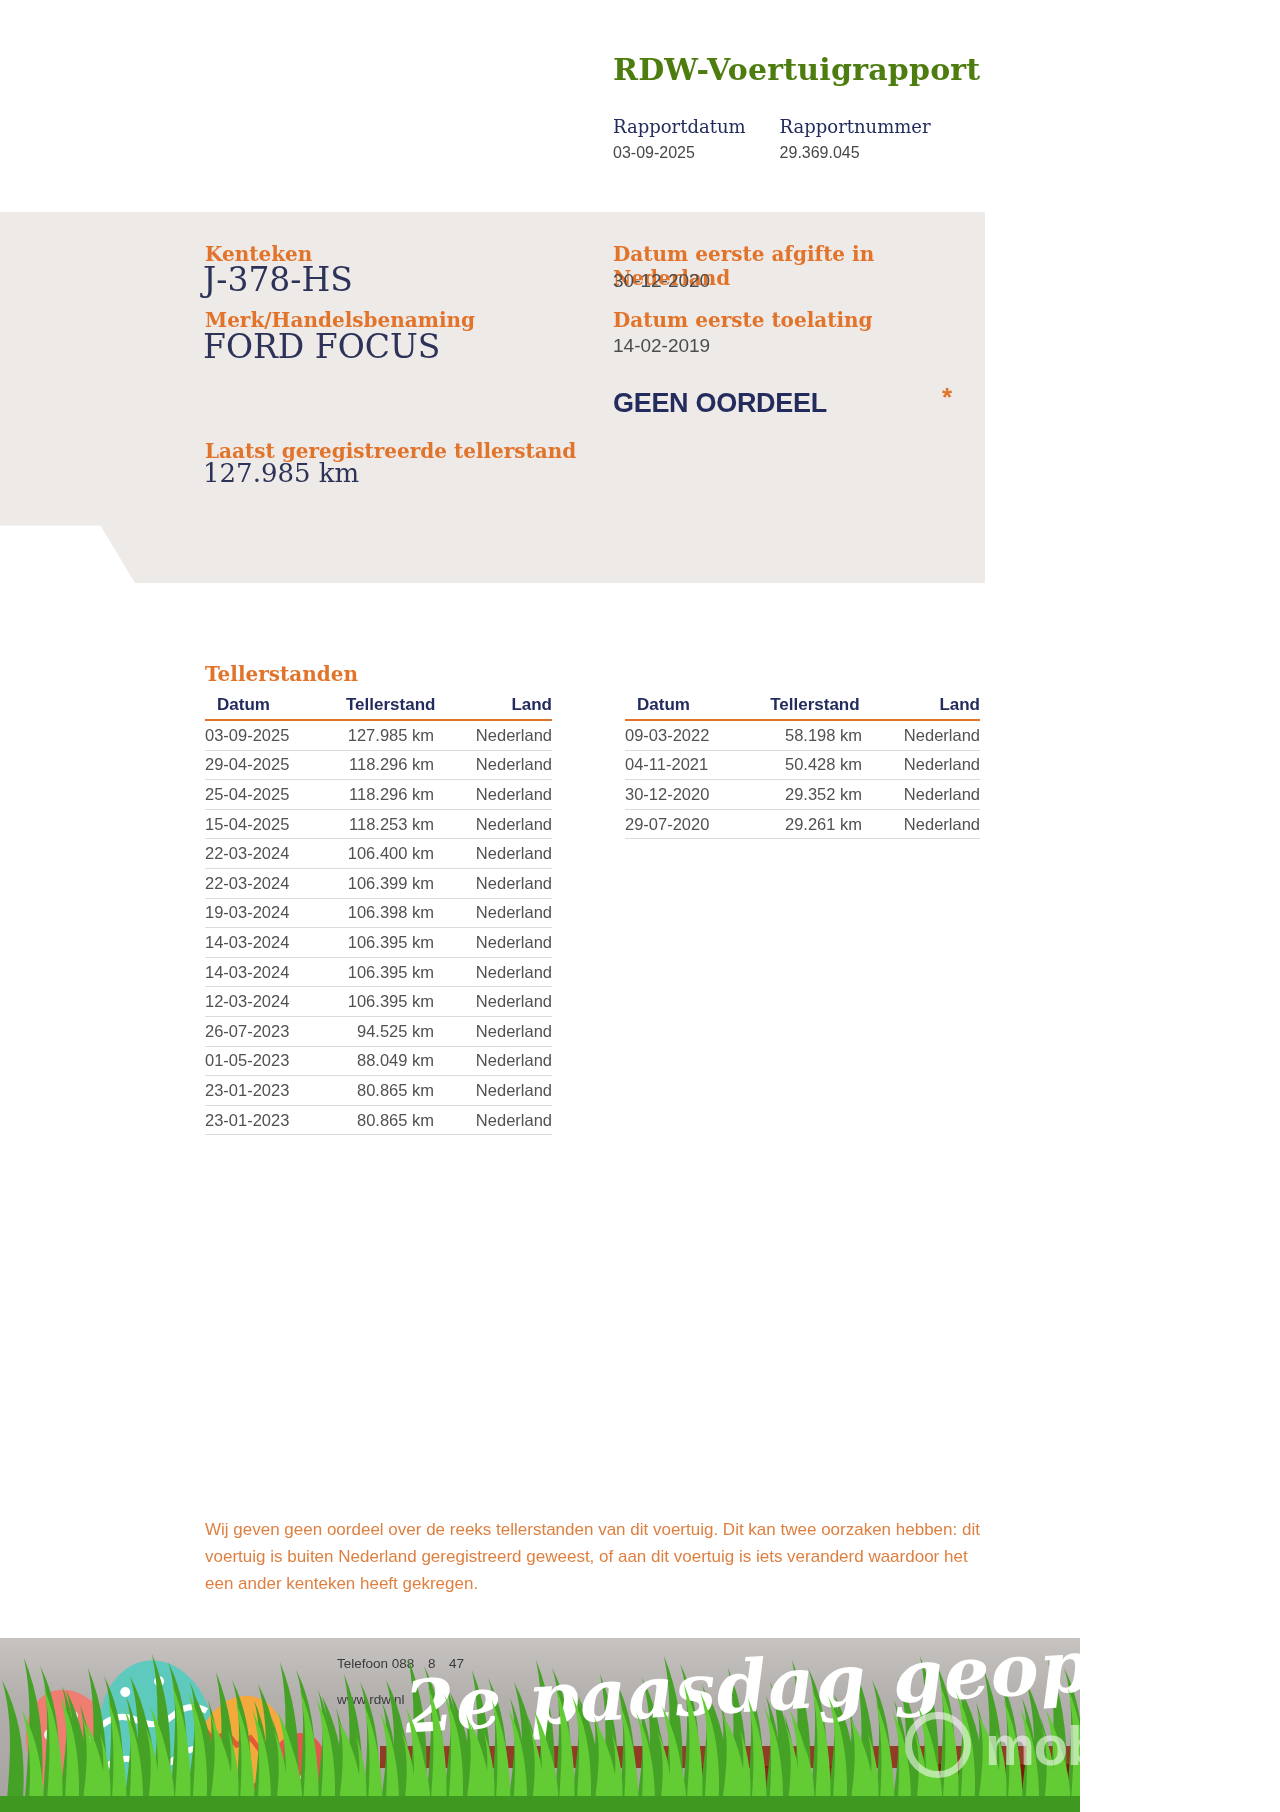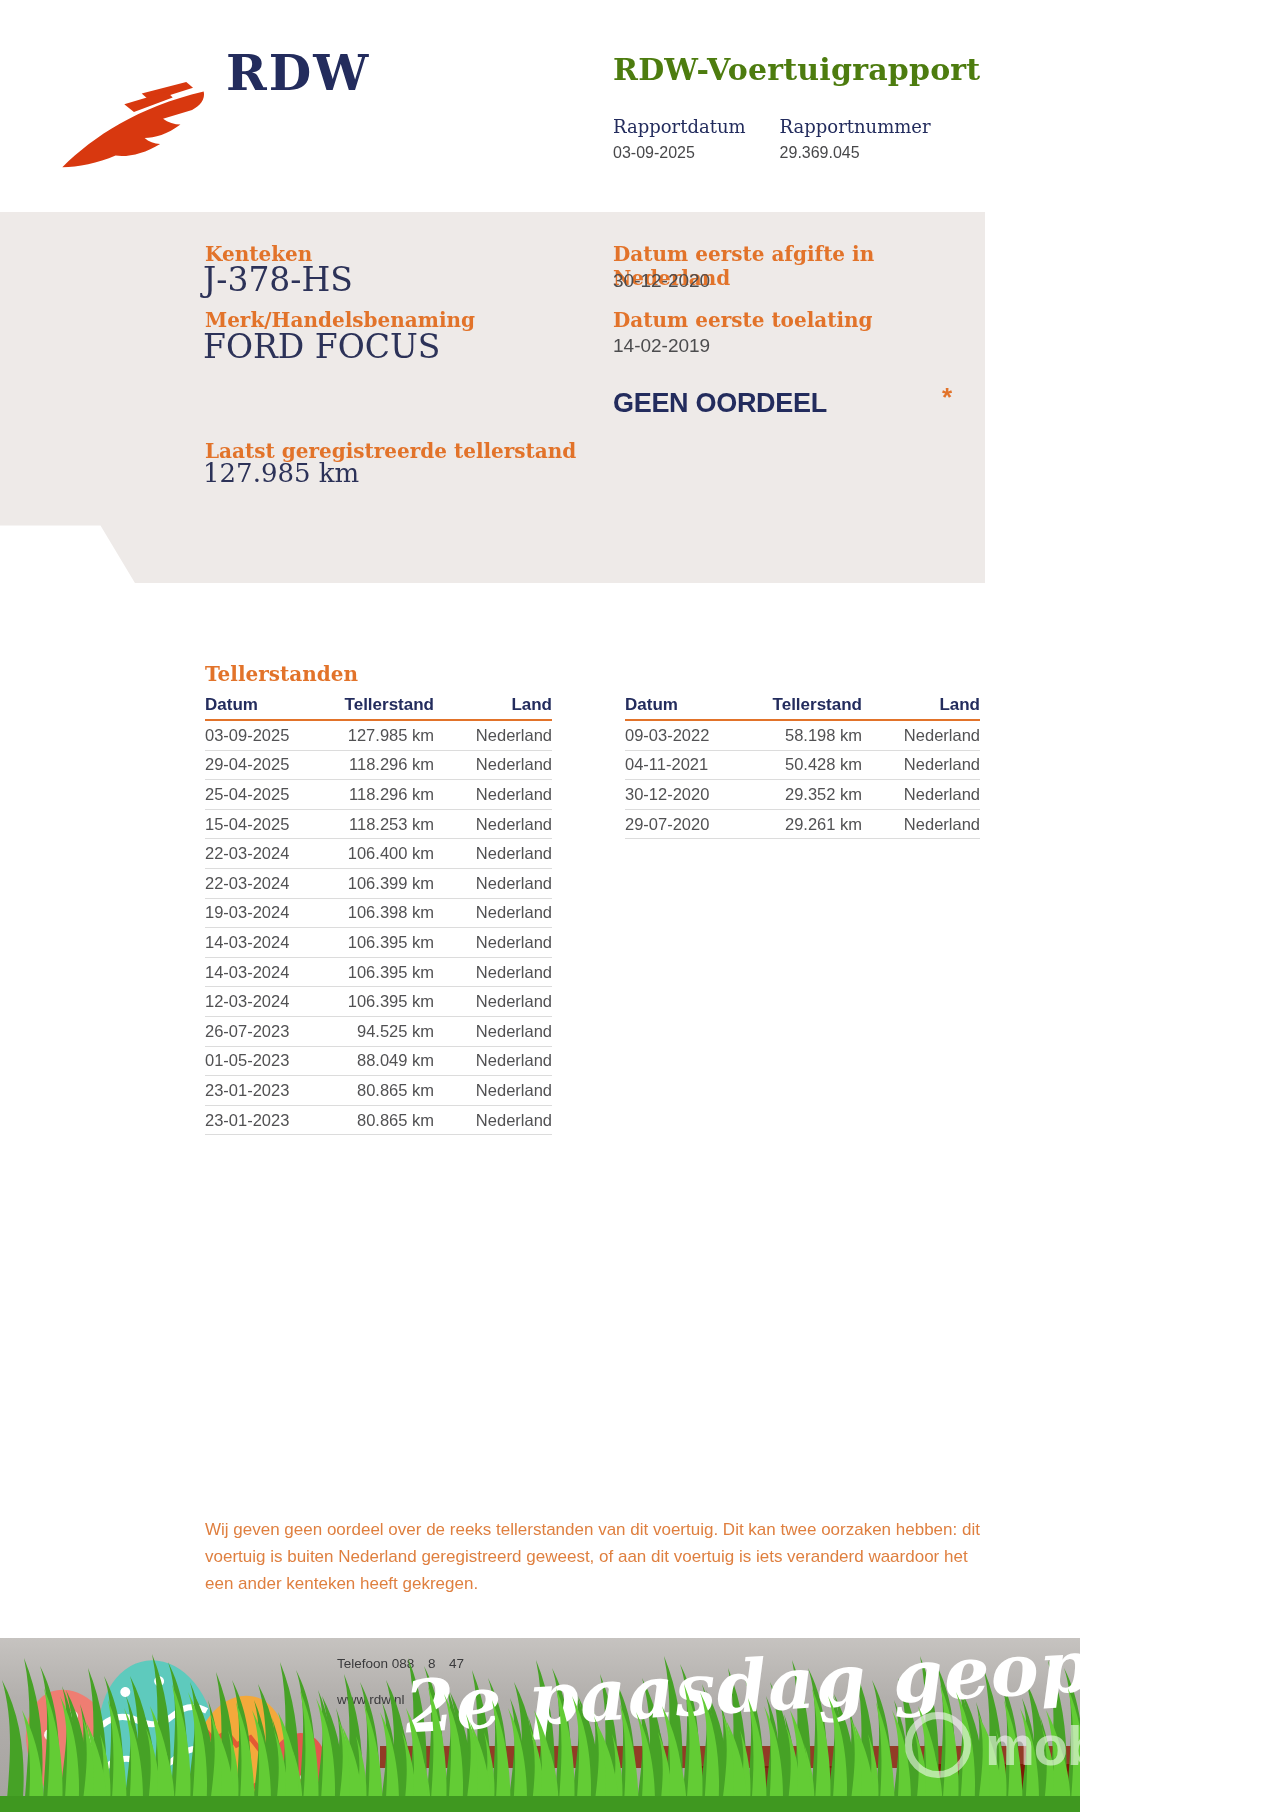--- a/index.html
+++ b/index.html
@@ -29,21 +29,21 @@
   .oordeel{font-weight:bold;font-size:27px;color:#232c5d;letter-spacing:-.3px;}
   .oordeel-ast{font-size:26px;color:#e2732a;font-weight:bold;}
 
   
   .meters-heading{position:absolute;left:205px;top:662px;font-family:"DejaVu Serif",serif;
                   font-weight:bold;font-size:20px;color:#e2732a;}
   .mtable{position:absolute;top:695px;}
   .mtable.left{left:205px;width:347px;}
   .mtable.right{left:625px;width:355px;}
   .thead{display:flex;border-bottom:2px solid #e2732a;padding-bottom:4px;}
-  .thead div{font-weight:bold;font-size:17px;color:#232c5d;}
+  .thead div{font-weight:bold;font-size:17px;color:#232c5d;margin-left:12px;}
   .trow{display:flex;height:29.6px;align-items:center;border-bottom:1px solid #dcdcdc;box-sizing:border-box;}
   .trow div{font-size:16.5px;color:#515153;}
   .col-date{width:132px;text-align:left;}
   .col-reading{flex:1;text-align:right;}
   .col-land{width:118px;text-align:right;}
 
   
   .footnote{position:absolute;left:205px;top:1502px;width:780px;}
   .fn-title{font-weight:bold;font-size:21px;color:#232c5d;margin:0;}
   .fn-ast{font-size:15px;vertical-align:4px;margin-right:3px;}
@@ -67,28 +67,20 @@
   .watermark{position:absolute;left:905px;top:74px;display:flex;align-items:center;gap:14px;
              z-index:8;opacity:.55;color:#fff;}
   .wm-ring{width:52px;height:52px;border:7px solid #fff;border-radius:50%;}
   .wm-text{font-weight:bold;font-size:56px;letter-spacing:-1px;font-family:"Liberation Sans",sans-serif;}
 </style>
 </head>
 <body>
 
 <div class="page">
 
-  <div class="logo-wrap">
-    <svg class="feather" viewBox="0 0 150 95">
-      <path d="M2 90 C35 58 80 28 148 12 C150 20 144 27 136 31 L106 40 C111 44 118 46 124 46 C111 56 97 60 87 60 C91 64 97 66 103 66 C87 76 69 80 57 78 C39 86 18 90 2 90 Z" fill="#d8380f"></path>
-      <path d="M84 14 L130 2 L137 8 L93 22 Z" fill="#d8380f"></path>
-      <path d="M66 25 L110 12 L116 18 L76 33 Z" fill="#d8380f"></path>
-    </svg>
-    <div class="logo-text">RDW</div>
-  </div>
 
   <div class="title-block">
     <h1 class="report-title">RDW-Voertuigrapport</h1>
     <div class="meta">
       <div>
         <div class="mlabel">Rapportdatum</div>
         <div class="mvalue">03-09-2025</div>
       </div>
       <div>
         <div class="mlabel">Rapportnummer</div>

